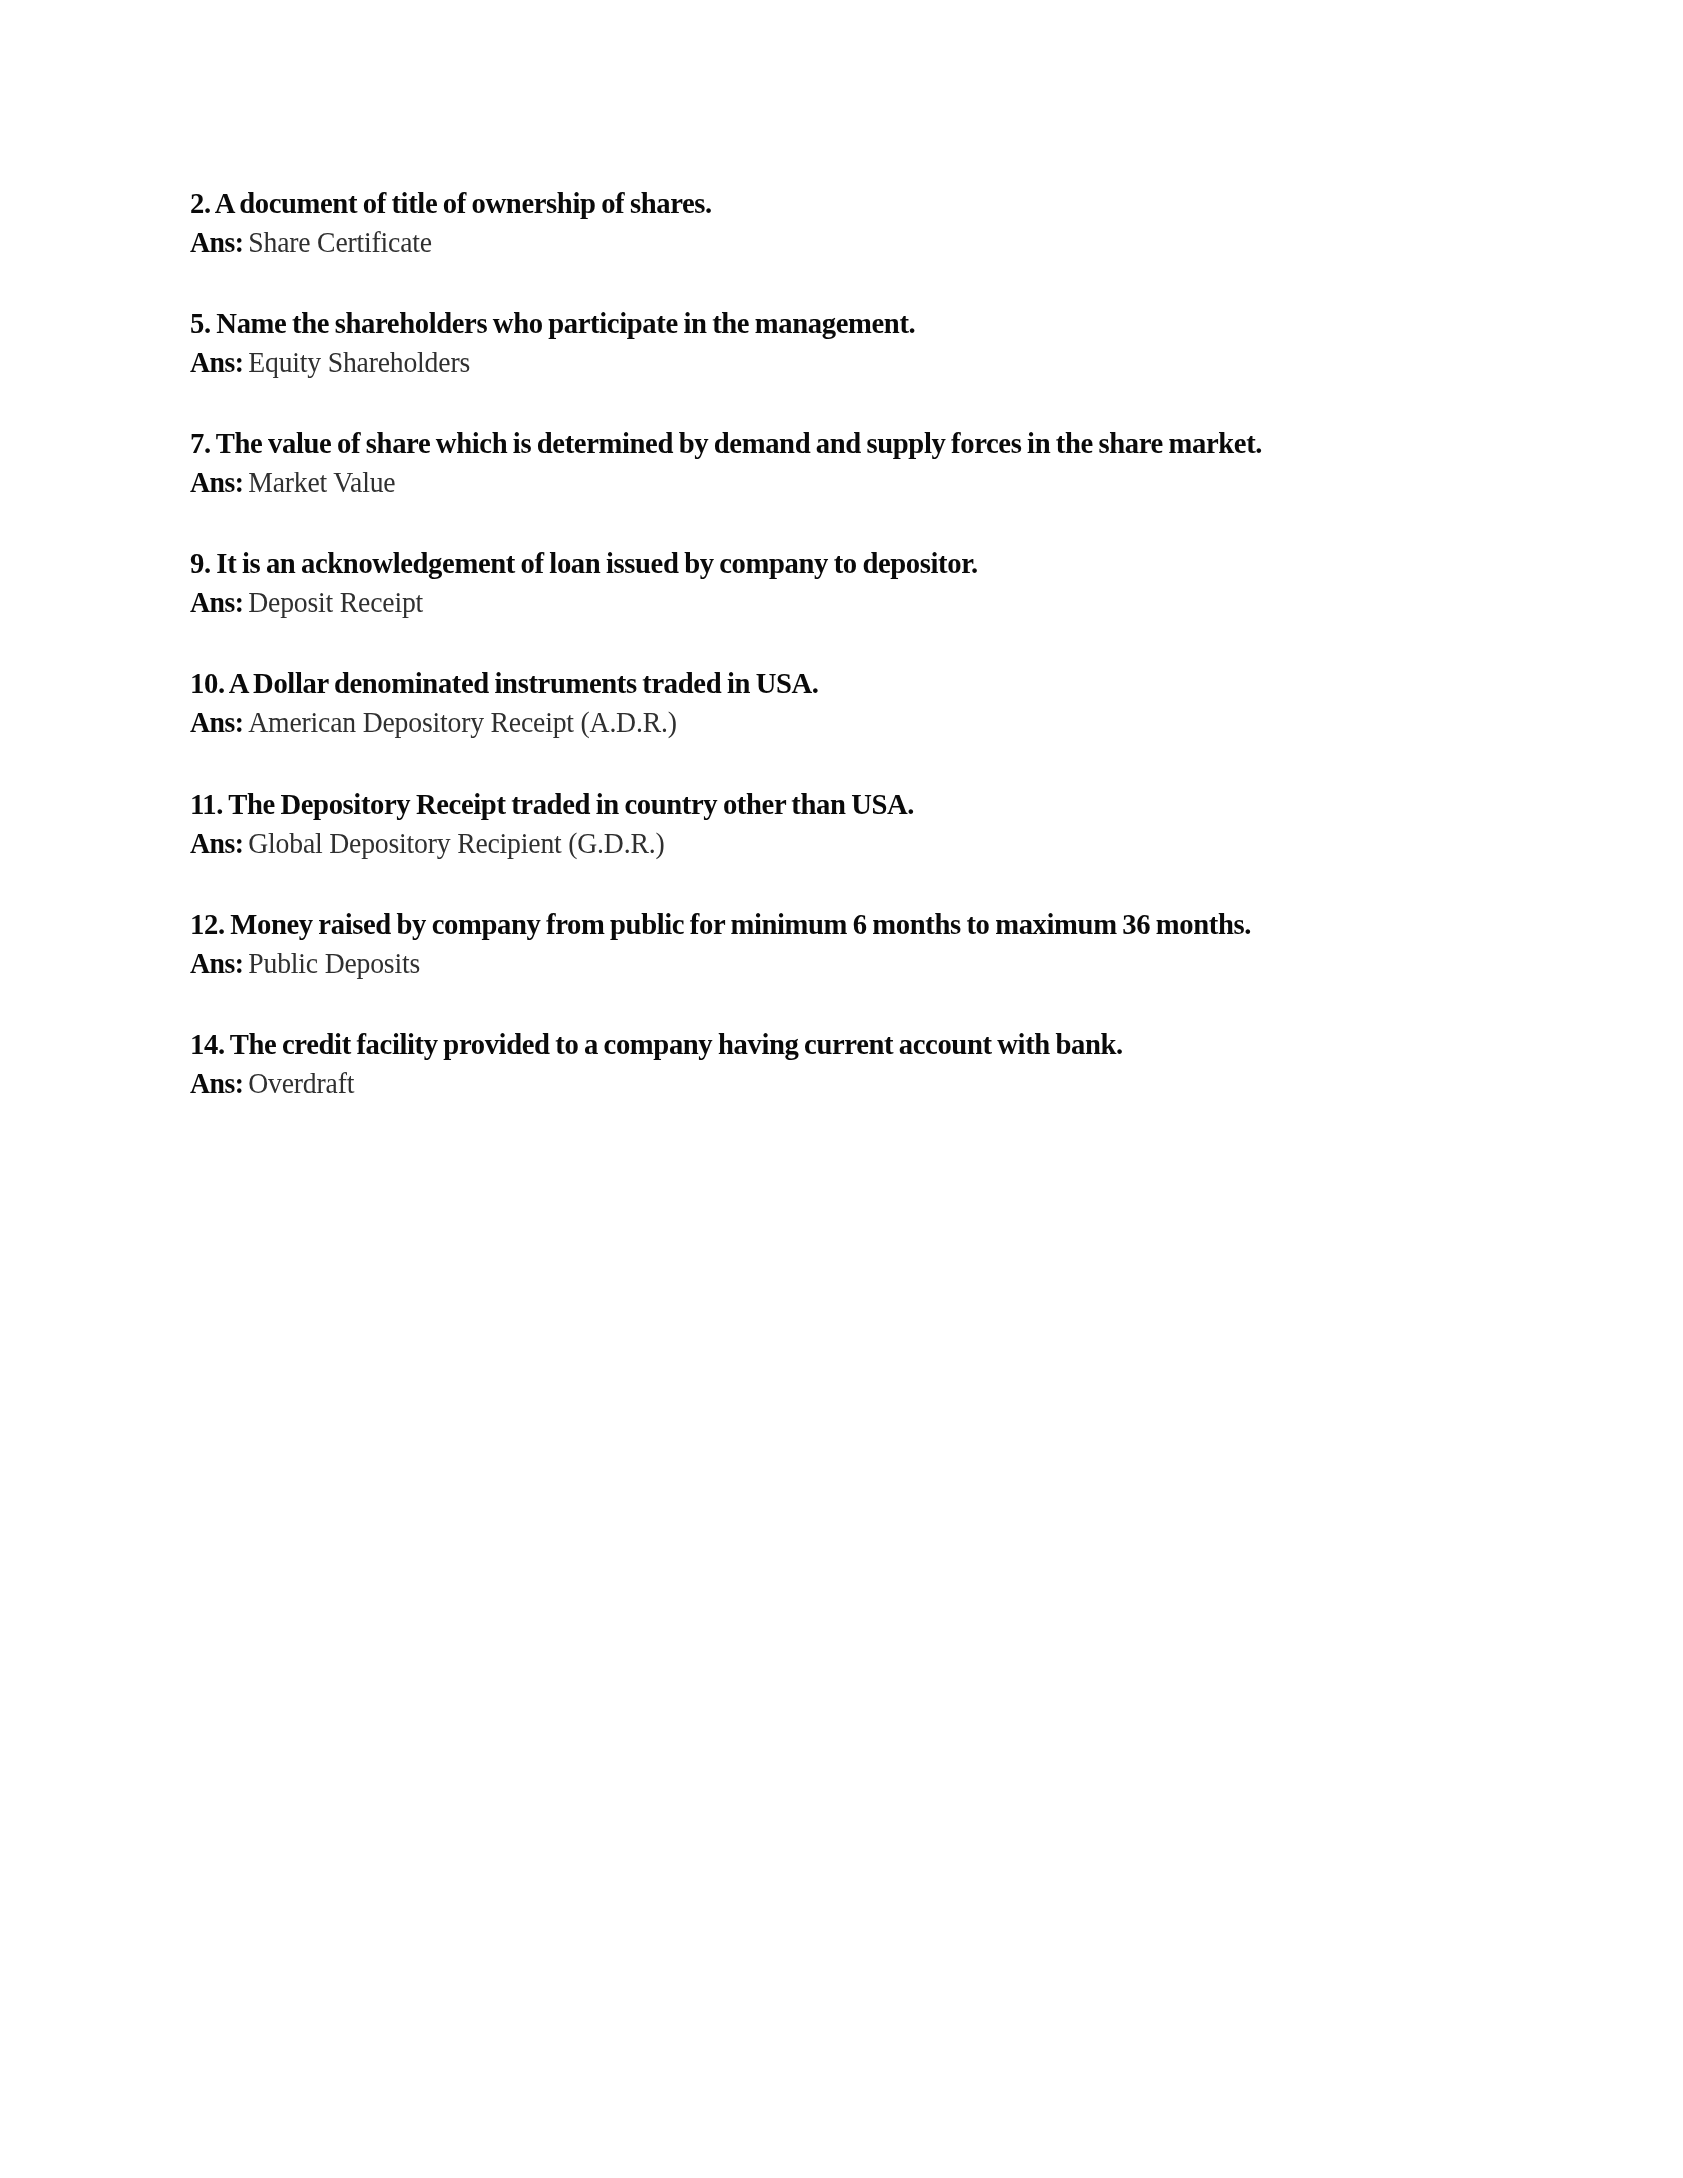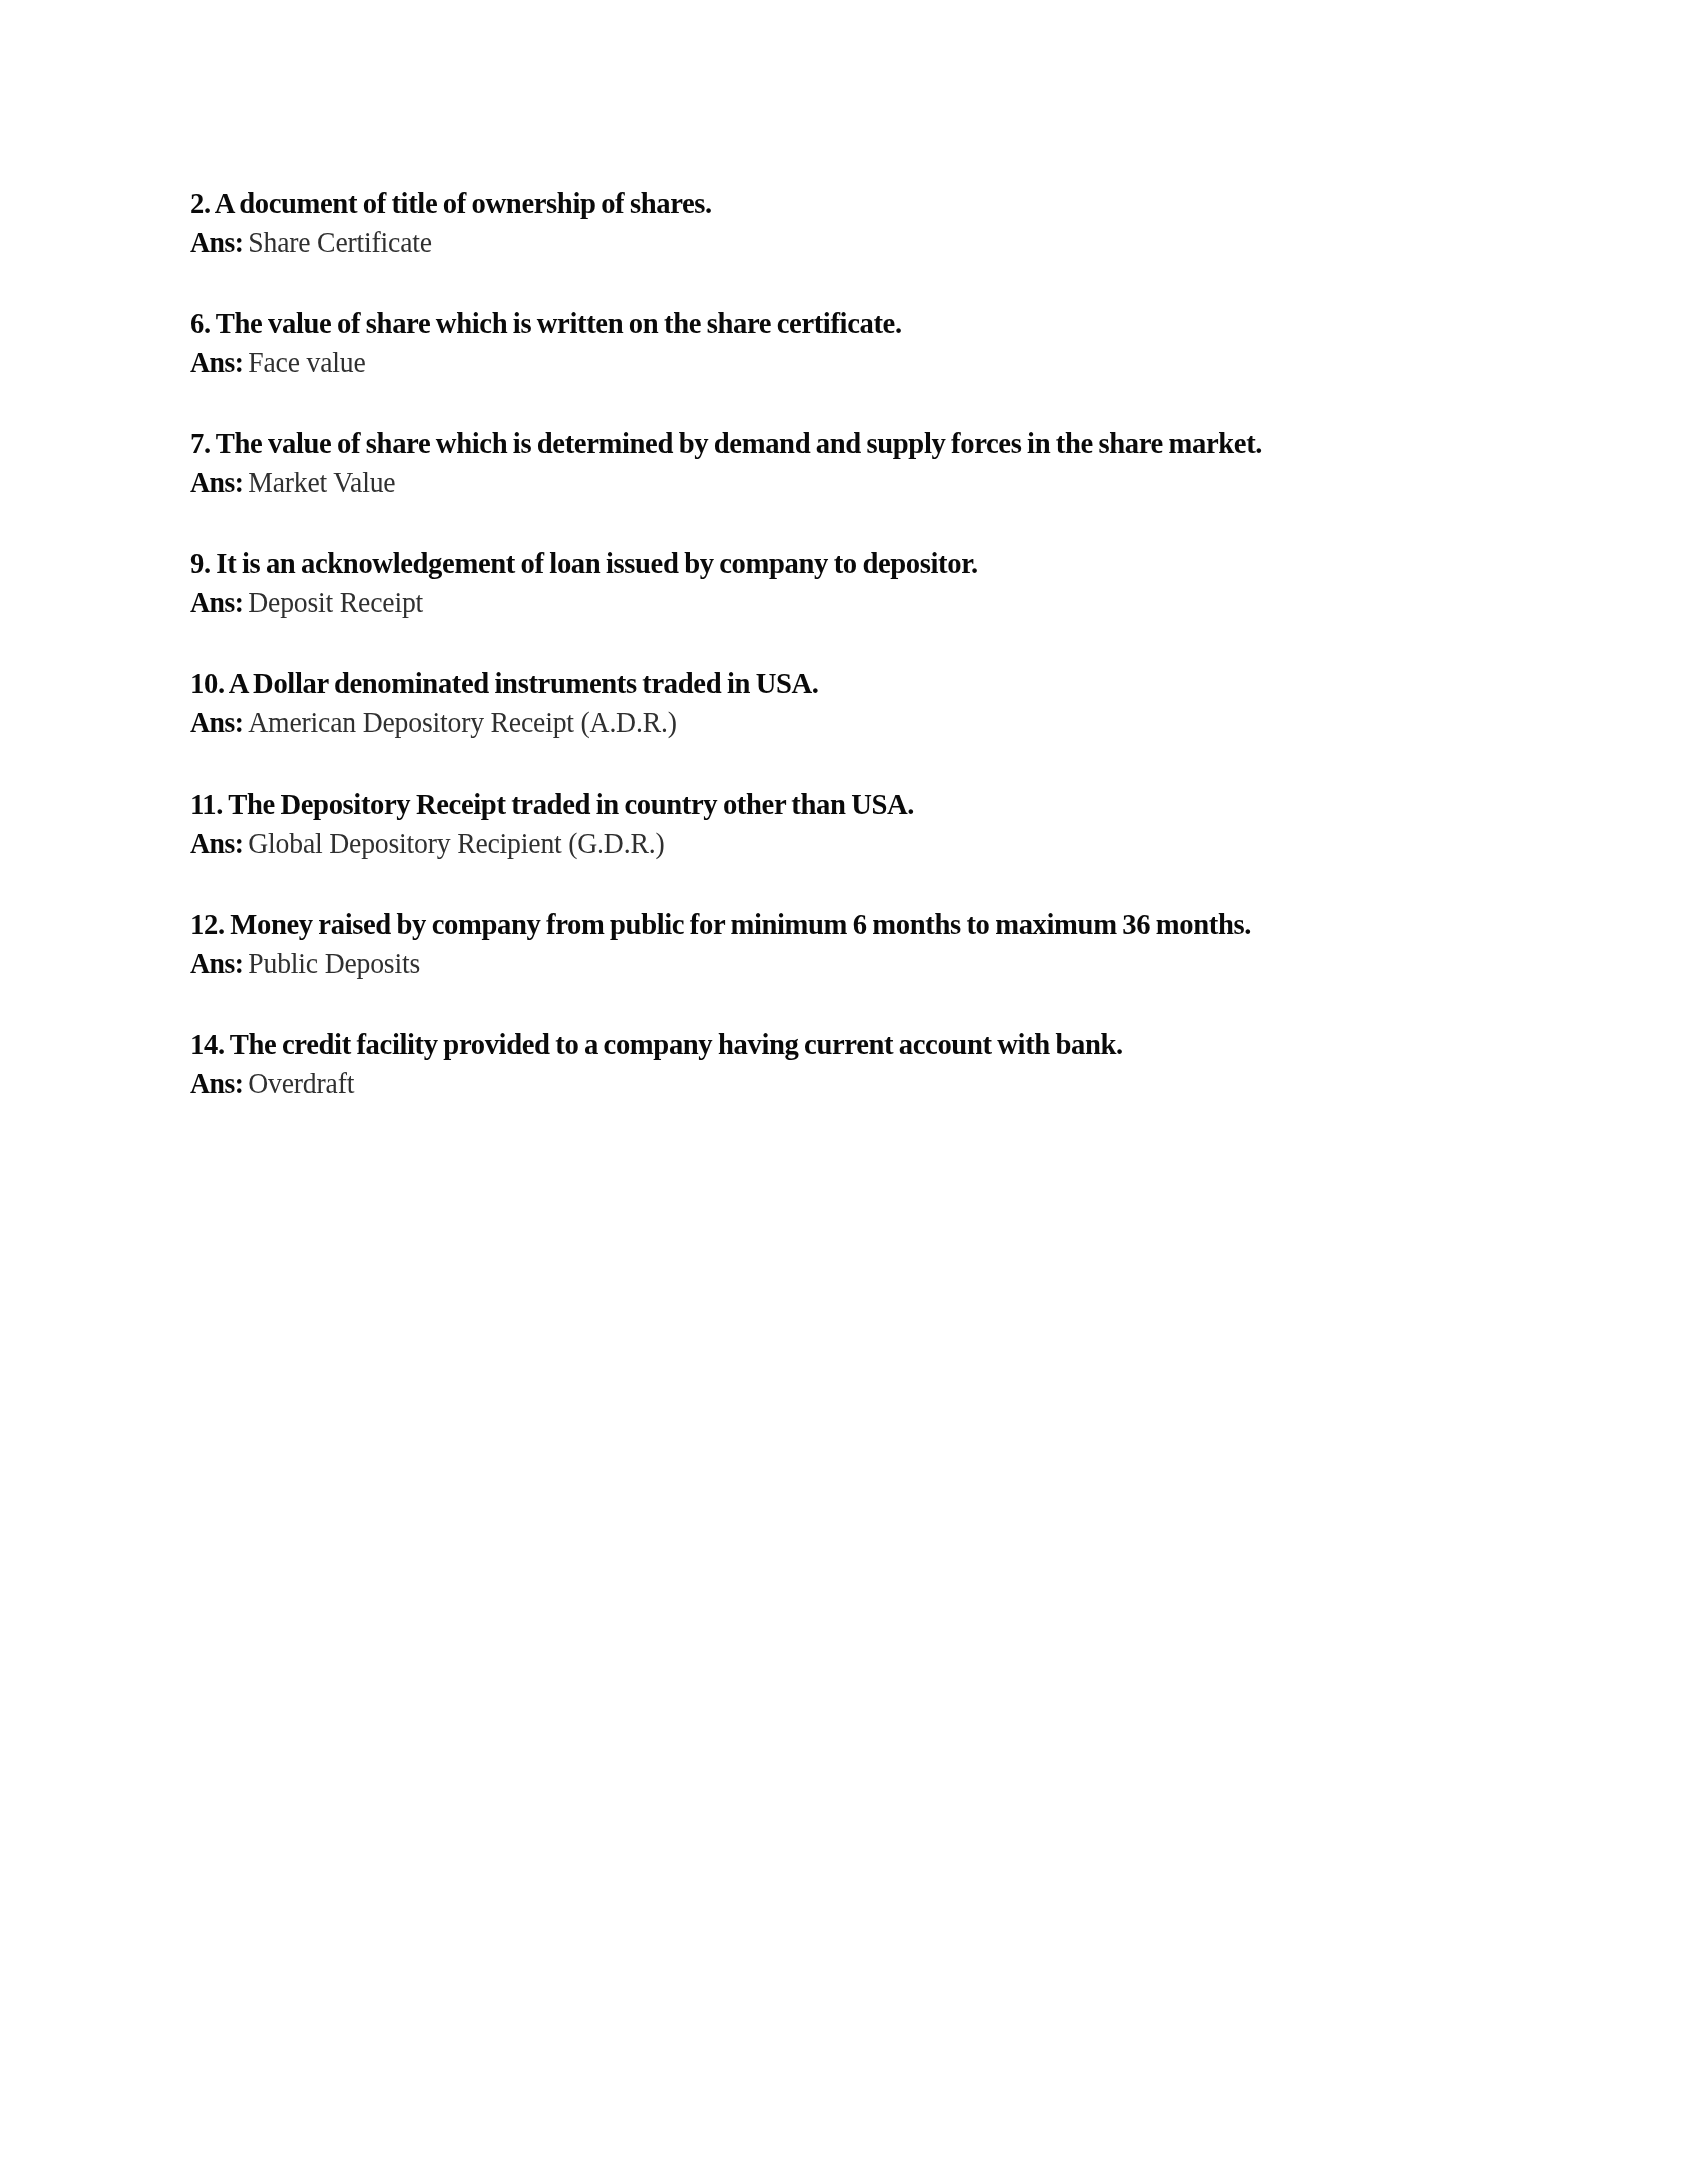--- a/index.html
+++ b/index.html
@@ -75,27 +75,27 @@
 
     <div class="qa-block">
       <p class="question">2. A document of title of ownership of shares.</p>
       <p class="answer">
         <span class="ans-label">Ans:</span><span class="ans-value">Share Certificate</span>
       </p>
     </div>
 
 
 
-
     <div class="qa-block">
-      <p class="question">6. The value of share which is written on the share certificate.</p>
+      <p class="question">5. Name the shareholders who participate in the management.</p>
       <p class="answer">
-        <span class="ans-label">Ans:</span><span class="ans-value">Face value</span>
+        <span class="ans-label">Ans:</span><span class="ans-value">Equity Shareholders</span>
       </p>
     </div>
+
 
     <div class="qa-block">
       <p class="question">7. The value of share which is determined by demand and supply forces in the share market.</p>
       <p class="answer">
         <span class="ans-label">Ans:</span><span class="ans-value">Market Value</span>
       </p>
     </div>
 
 
     <div class="qa-block">

